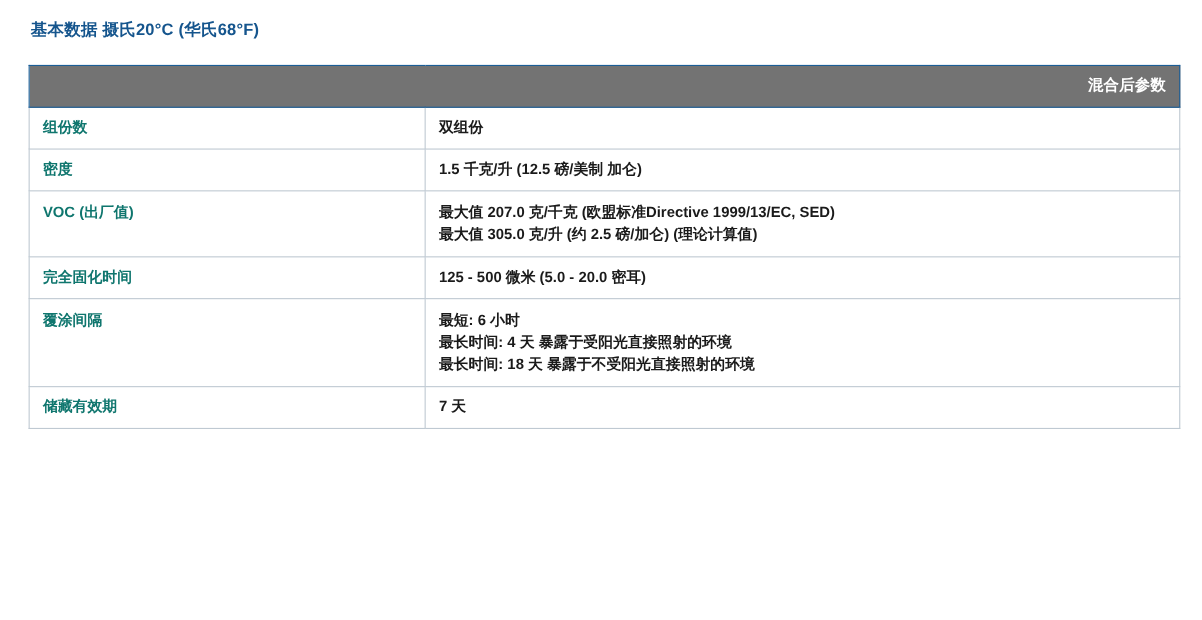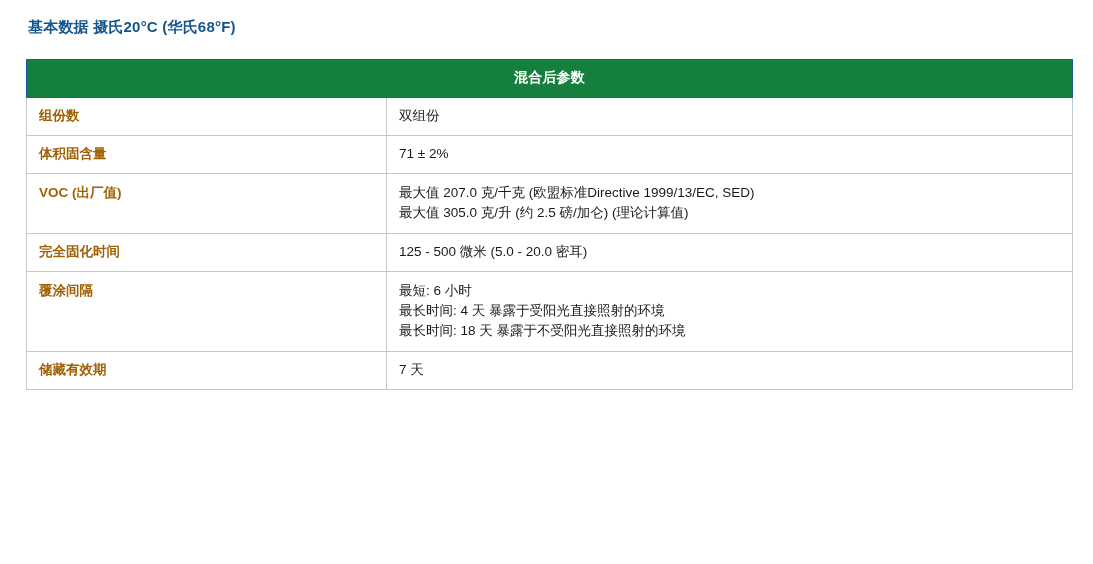--- a/index.html
+++ b/index.html
@@ -30,39 +30,40 @@
   }
   table.spec-table {
     width: 1046px;
     border-collapse: collapse;
     table-layout: fixed;
     margin-left: 2px;
   }
   table.spec-table col.c1 { width: 360px; }
   table.spec-table col.c2 { width: 686px; }
   .spec-table th {
-    background: #15803d;
+    background: #737373;
     color: #ffffff;
-    text-align: center;
+    text-align: right;
     font-size: 14px;
     font-weight: bold;
     padding: 9px 12px 10px 12px;
     border: 1px solid #1b5e97;
     letter-spacing: 0.2px;
   }
   .spec-table td {
     border: 1px solid #bfc9d2;
     vertical-align: top;
     font-size: 13.5px;
     line-height: 20px;
     padding: 8px 12px 9px 12px;
+    font-weight: bold;
   }
   .spec-table td.label {
     font-weight: bold;
-    color: #a16207;
+    color: #0f766e;
   }
   .spec-table td.value {
     color: #1a1a1a;
   }
   .spec-table tr.tall td {
     padding-top: 9px;
     padding-bottom: 10px;
   }
   .line {
     display: block;
@@ -87,23 +88,23 @@
       </tr>
     </thead>
     <tbody id="table-body">
         <tr>
           <td class="label">组份数</td>
           <td class="value">
             <span class="line">双组份</span>
           </td>
         </tr>
         <tr>
-          <td class="label">体积固含量</td>
+          <td class="label">密度</td>
           <td class="value">
-            <span class="line">71 ± 2%</span>
+            <span class="line">1.5 千克/升 (12.5 磅/美制 加仑)</span>
           </td>
         </tr>
         <tr class="tall">
           <td class="label">VOC (出厂值)</td>
           <td class="value">
             <span class="line">最大值 207.0 克/千克 (欧盟标准Directive 1999/13/EC, SED)</span>
             <span class="line">最大值 305.0 克/升 (约 2.5 磅/加仑) (理论计算值)</span>
           </td>
         </tr>
         <tr>

